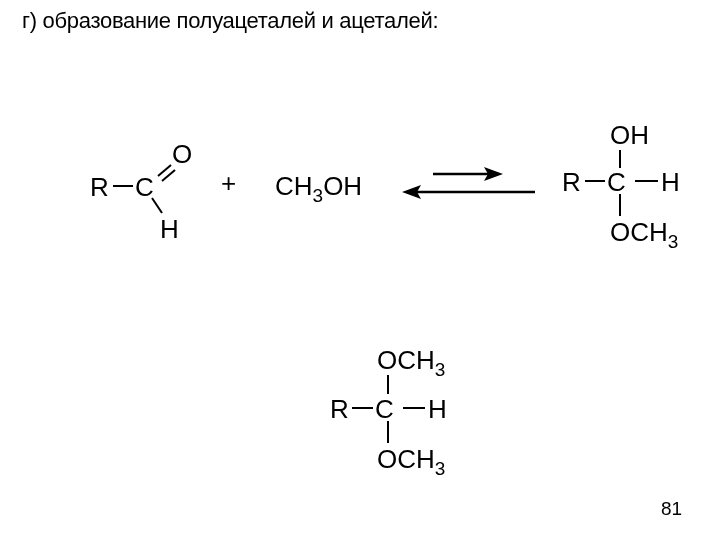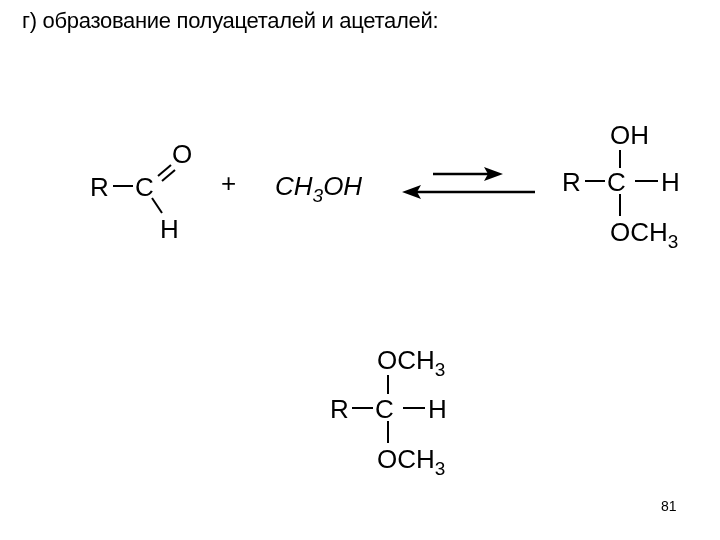--- a/index.html
+++ b/index.html
@@ -2,21 +2,21 @@
 <html><head>
   <meta charset="utf-8">
   <style>
     html, body { margin: 0; padding: 0; background: #ffffff; }
     body { width: 720px; height: 540px; position: relative; overflow: hidden;
            font-family: "Liberation Sans", sans-serif; color: #000; }
     .title { position: absolute; left: 22px; top: 8px; font-size: 22px; letter-spacing: -0.3px; }
     .t { position: absolute; font-size: 26px; line-height: 1; white-space: nowrap; }
     .t sub { font-size: 19px; vertical-align: -7px; line-height: 0; }
     .plus { position: absolute; font-size: 26px; line-height: 1; }
-    .pagenum { position: absolute; left: 661px; top: 498px; font-size: 14px; }
+    .pagenum { position: absolute; left: 661px; top: 498px; font-size: 19px; }
     svg.lines { position: absolute; left: 0; top: 0; }
   </style>
 </head>
 <body>
 
 <div class="title">г) образование полуацеталей и ацеталей:</div>
 
 <svg class="lines" width="720" height="540">
 
   <line x1="113" y1="186" x2="133" y2="186" stroke="#000" stroke-width="2"></line>
@@ -42,21 +42,21 @@
 
 <div>
   <span class="t" style="left:90px;top:174px;">R</span>
   <span class="t" style="left:135px;top:174px;">C</span>
   <span class="t" style="left:172px;top:141px;">O</span>
   <span class="t" style="left:160px;top:216px;">H</span>
 </div>
 
 <span class="plus" style="left:221px;top:170px;">+</span>
 
-<span class="t" style="left:275px;top:173px;font-style:italic;"><span>CH</span><sub>3</sub><span>OH</span></span>
+<span class="t" style="left:275px;top:173px;"><span>CH</span><sub>3</sub><span>OH</span></span>
 
 <div>
   <span class="t" style="left:610px;top:122px;">OH</span>
   <span class="t" style="left:562px;top:169px;">R</span>
   <span class="t" style="left:607px;top:169px;">C</span>
   <span class="t" style="left:661px;top:169px;">H</span>
   <span class="t" style="left:610px;top:219px;"><span>OCH</span><sub>3</sub></span>
 </div>
 
 <div>

